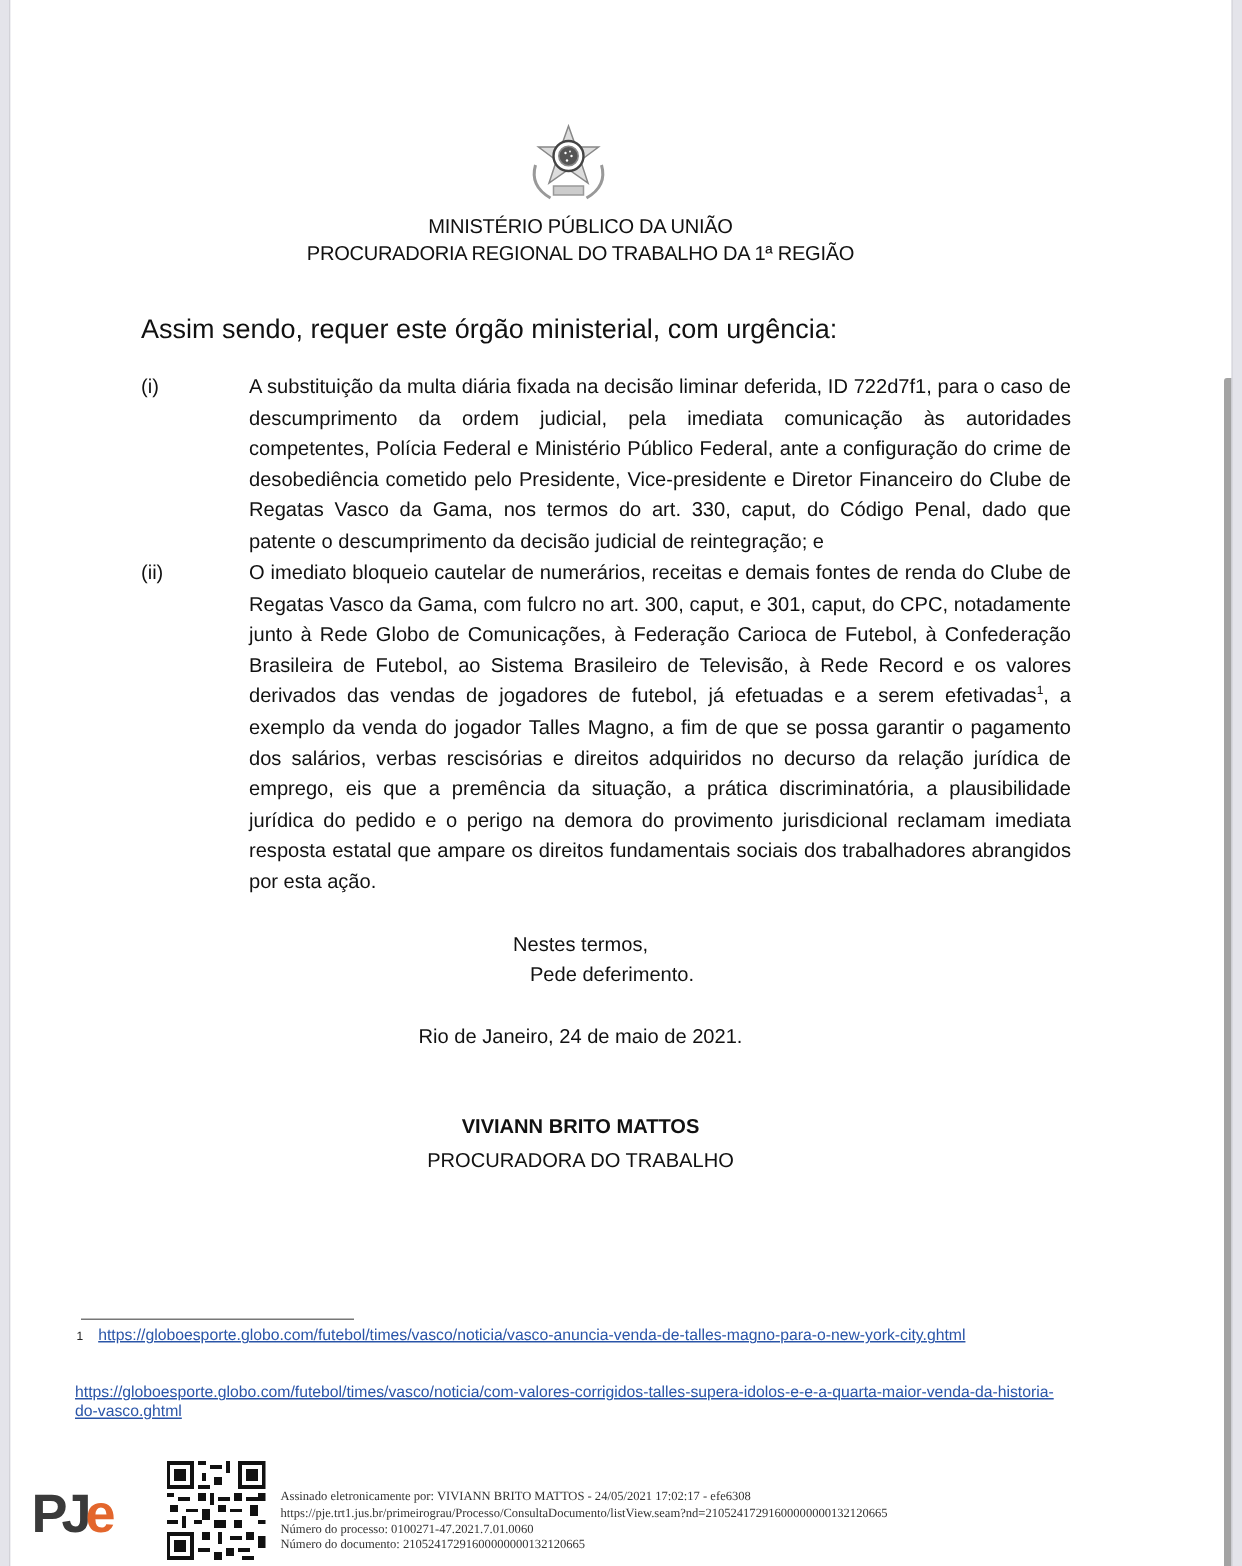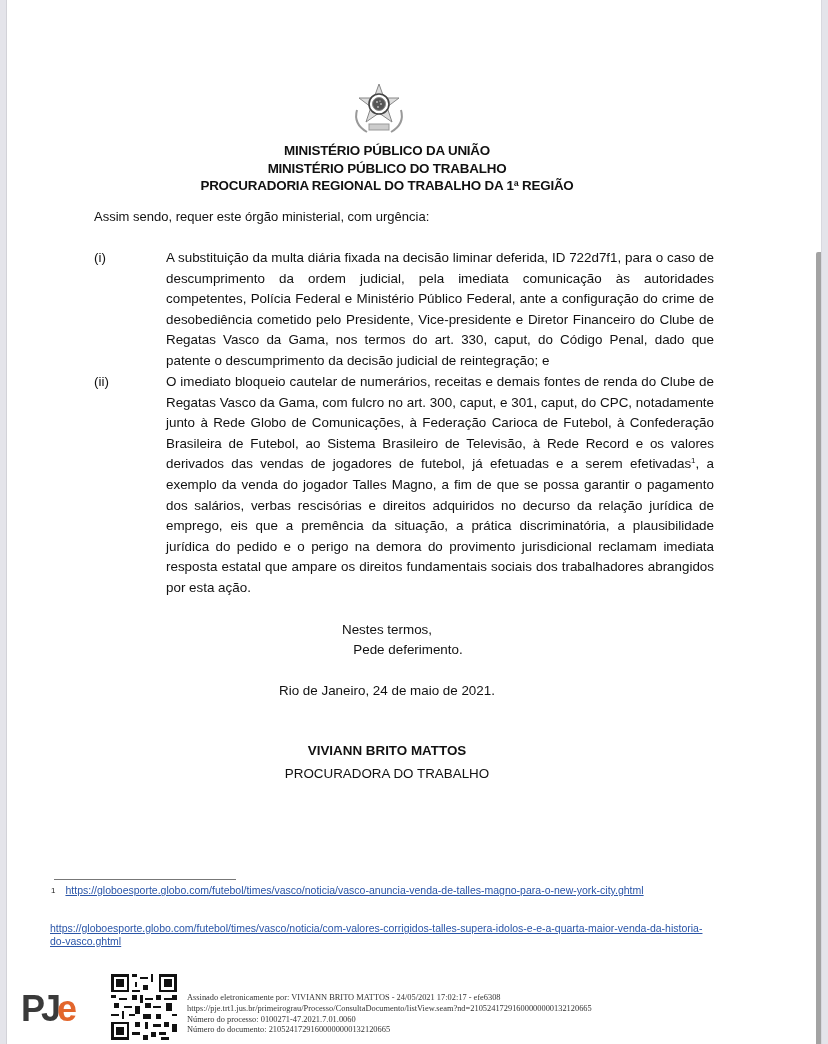--- a/index.html
+++ b/index.html
@@ -24,25 +24,25 @@
   }
   .page {
     position: absolute; left: 7px; top: 0; width: 809px; height: 1044px;
     background: #fff;
   }
   .crest {
     position: absolute; left: 342px; top: 80px; width: 60px; height: 56px;
   }
   .header {
     position: absolute; left: 0; width: 760px; top: 142px;
-    text-align: center; font-weight: bold; font-size: 13.4px; line-height: 17.5px;
+    text-align: center; font-weight: normal; font-size: 13.4px; line-height: 17.5px;
     letter-spacing: -0.2px;
   }
   .intro {
-    position: absolute; left: 87px; top: 209px; font-size: 13px;
+    position: absolute; left: 87px; top: 209px; font-size: 18px;
   }
   .item {
     position: absolute; left: 87px; width: 620px; font-size: 13.4px; line-height: 20.6px;
   }
   .item .label { position: absolute; left: 0; top: 0; }
   .item .body {
     margin-left: 72px; text-align: justify;
   }
   .item-i { top: 248px; }
   .item-ii { top: 372px; }
@@ -99,21 +99,20 @@
     <g fill="#fff">
       <circle cx="28" cy="22" r="0.8"></circle>
         <circle cx="32" cy="24" r="0.8"></circle>
       <circle cx="29" cy="27" r="0.8"></circle>
         <circle cx="31" cy="21" r="0.6"></circle>
     </g>
   </svg>
 
   <div class="header">
     <div>MINISTÉRIO PÚBLICO DA UNIÃO</div>
-    <div>MINISTÉRIO PÚBLICO DO TRABALHO</div>
     <div>PROCURADORIA REGIONAL DO TRABALHO DA 1ª REGIÃO</div>
   </div>
 
   <div class="intro">Assim sendo, requer este órgão ministerial, com urgência:</div>
 
   <div class="item item-i">
     <span class="label">(i)</span>
     <div class="body">A substituição da multa diária fixada na decisão liminar deferida, ID 722d7f1, para o caso de descumprimento da ordem judicial, pela imediata comunicação às autoridades competentes, Polícia Federal e Ministério Público Federal, ante a configuração do crime de desobediência cometido pelo Presidente, Vice-presidente e Diretor Financeiro do Clube de Regatas Vasco da Gama, nos termos do art. 330, caput, do Código Penal, dado que patente o descumprimento da decisão judicial de reintegração; e</div>
   </div>
 

